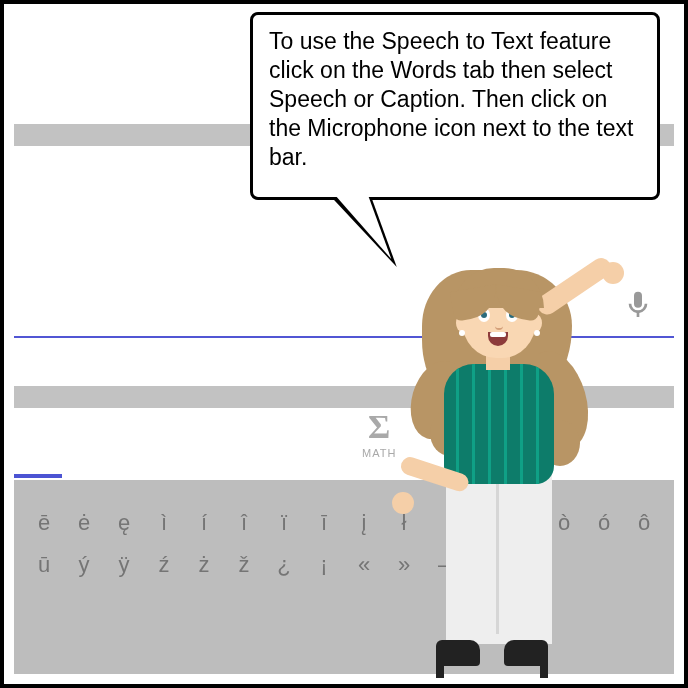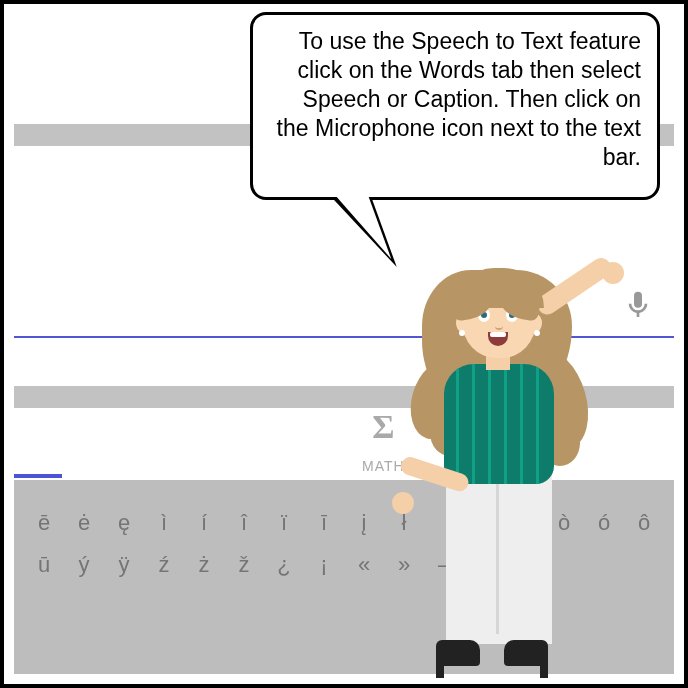--- a/index.html
+++ b/index.html
@@ -10,28 +10,28 @@
   .panel2{position:absolute;left:0;top:132px;right:0;height:240px;background:#fff;}
   .gap2{position:absolute;left:0;top:372px;right:0;height:22px;background:#c2c2c2;}
   .panel3{position:absolute;left:0;top:394px;right:0;height:72px;background:#fff;}
   .keyboard{position:absolute;left:0;top:466px;right:0;bottom:0;background:#bdbdbd;}
   .text-line{position:absolute;left:0;right:0;top:322px;height:0;border-top:2px solid #5156d4;}
   .chars-left{position:absolute;right:12px;top:342px;color:#a3a3a3;font-size:18px;}
   .mic{position:absolute;right:20px;top:275px;color:#999;}
   .mic svg{width:32px;height:32px;fill:#999;}
   .math{position:absolute;left:348px;top:396px;text-align:center;color:#a9a9a9;}
   .math .sigma{font-size:34px;line-height:34px;font-weight:bold;font-family:'Times New Roman',serif;}
-  .math .lbl{font-size:14px;letter-spacing:1px;margin-top:14px;}
+  .math .lbl{font-size:11px;letter-spacing:1px;margin-top:3px;}
   .tab-ind{position:absolute;left:0;top:460px;width:48px;height:4px;background:#4c54d3;}
   .krow{position:absolute;left:10px;right:10px;display:flex;justify-content:space-between;color:#757575;font-size:22px;}
   .krow1{top:496px;}
   .krow2{top:538px;}
   .key{flex:1;text-align:center;}
   
-  .bubble{position:absolute;left:246px;top:8px;width:410px;height:188px;background:#fff;border:3px solid #000;border-radius:16px;padding:12px 16px;box-sizing:border-box;z-index:40;text-align:right;}
+  .bubble{position:absolute;left:246px;top:8px;width:410px;height:188px;background:#fff;border:3px solid #000;border-radius:8px;padding:12px 16px;box-sizing:border-box;z-index:40;}
   .bubble-text{font-size:23px;line-height:29px;color:#000;font-family:Verdana,Geneva,sans-serif;}
   .tail{position:absolute;left:340px;top:193px;width:0;height:0;z-index:41;}
   .tail .t-outer{position:absolute;left:0;top:0;border-left:40px solid transparent;border-right:0 solid transparent;border-top:70px solid #000;transform:skewX(20deg);}
   .tail .t-inner{position:absolute;left:4px;top:0;border-left:32px solid transparent;border-right:0 solid transparent;border-top:62px solid #fff;transform:skewX(20deg);}
   
   .char{position:absolute;left:400px;top:280px;width:230px;height:402px;z-index:50;}
   .arm-up{position:absolute;left:135px;top:16px;width:85px;height:20px;background:#f5cfa8;border-radius:12px;transform:rotate(-34deg);transform-origin:left center;z-index:51;}
   .hand-up{position:absolute;left:198px;top:-22px;width:22px;height:22px;background:#f5cfa8;border-radius:50%;z-index:51;}
   .arm-down{position:absolute;left:-6px;top:192px;width:70px;height:18px;background:#f5cfa8;border-radius:10px;transform:rotate(18deg);transform-origin:right center;z-index:51;}
   .hand-down{position:absolute;left:-12px;top:208px;width:22px;height:22px;background:#f5cfa8;border-radius:50%;z-index:51;}

